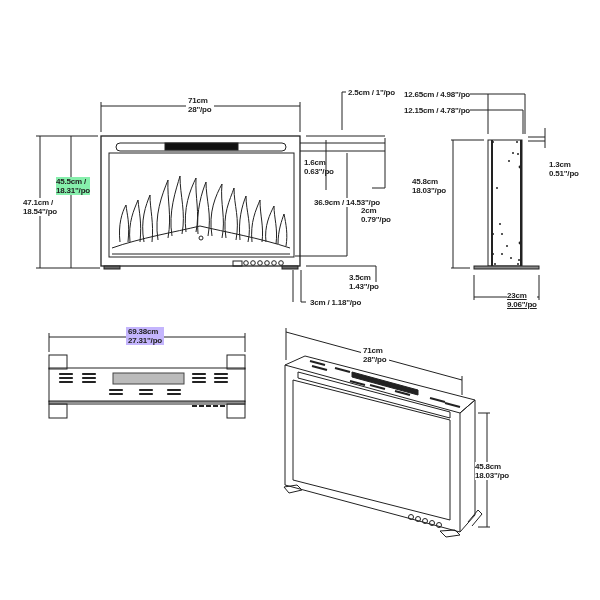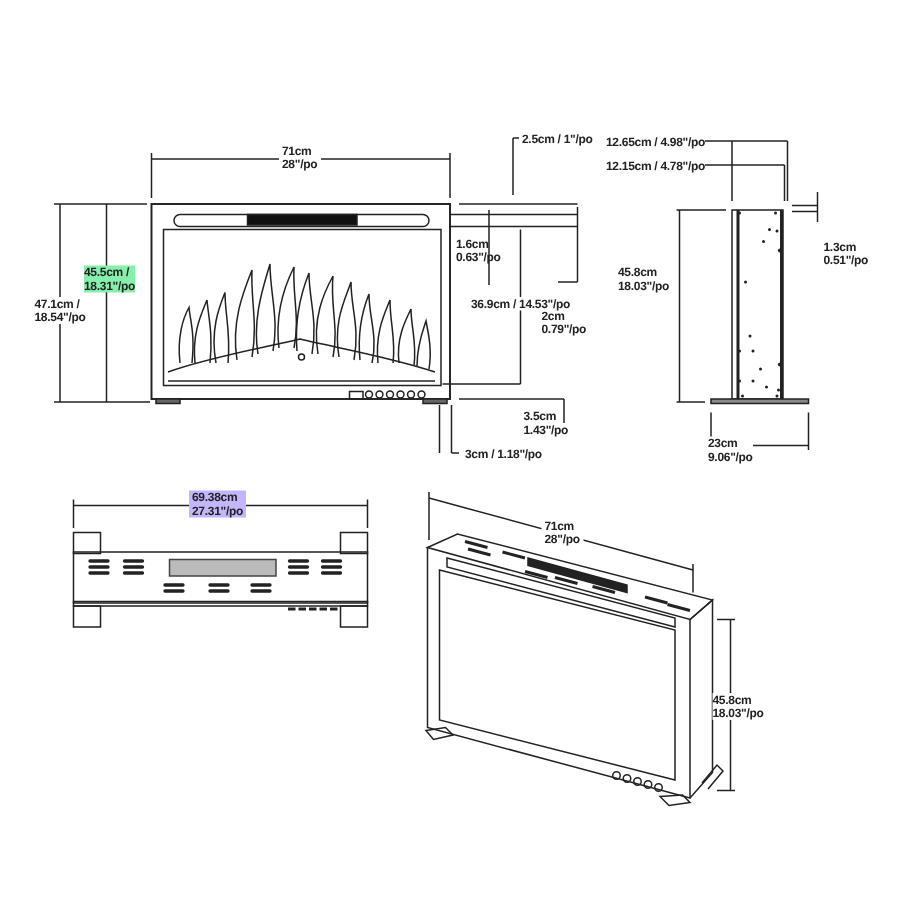--- a/index.html
+++ b/index.html
@@ -201,21 +201,21 @@
 <div class="lbl" style="left:404px;top:90px;background:#fff;">12.65cm / 4.98"/po</div>
 <div class="lbl" style="left:404px;top:106px;background:#fff;">12.15cm / 4.78"/po</div>
 <div class="lbl" style="left:549px;top:121px;margin-top:39px;">
   <div>1.3cm</div>
   <div>0.51"/po</div>
 </div>
 <div class="lbl" style="left:412px;top:177px;background:#fff;">
   <div>45.8cm</div>
   <div>18.03"/po</div>
 </div>
-<div class="lbl c" style="left:472px;top:291px;background:#fff;">
+<div class="lbl c" style="left:507px;top:291px;background:#fff;text-decoration:underline;">
   <div>23cm</div>
   <div>9.06"/po</div>
 </div>
 
 <div class="lbl c" style="left:126px;top:327px;background:#c4b5fd;padding:0 2px;">
   <div>69.38cm</div>
   <div>27.31"/po</div>
 </div>
 
 <div class="lbl c" style="left:361px;top:346px;background:#fff;padding:0 2px;">

